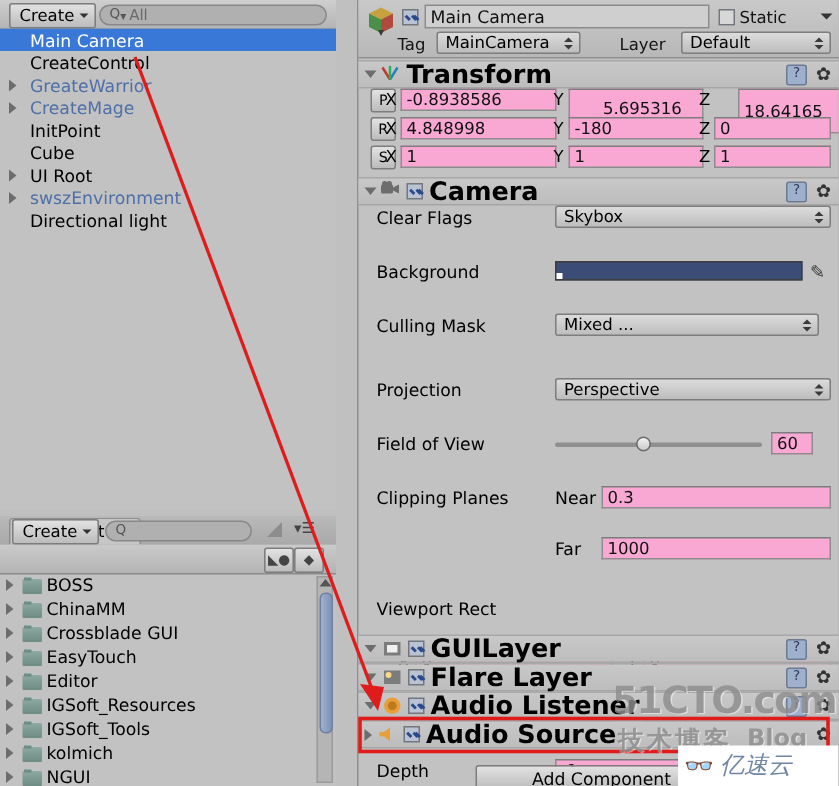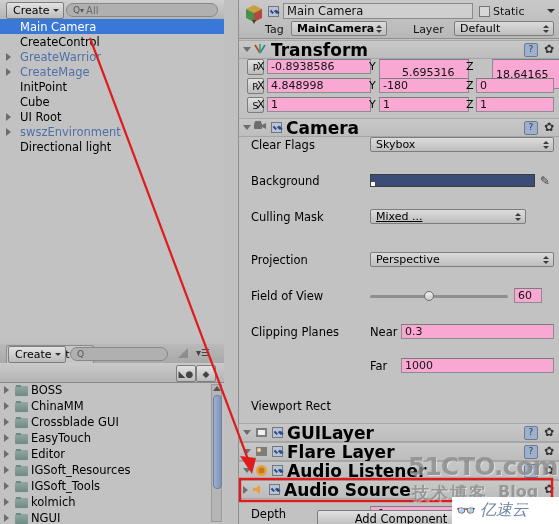--- a/index.html
+++ b/index.html
@@ -80,21 +80,21 @@
   #insp-head{position:absolute;left:0;top:0;width:321px;height:38px;
        background:linear-gradient(#c9c9c9,#b8b8b8);border-bottom:1px solid #909090;}
   .goicon{position:absolute;left:4px;top:3px;width:22px;height:22px;}
   #go-enabled{position:absolute;left:29px;top:6px;}
   #go-name{position:absolute;left:44px;top:3px;width:190px;height:16px;background:#cfcfcf;
       border:1px solid #8a8a8a;font-size:11.5px;}
   #go-static{position:absolute;left:240px;top:5px;display:flex;align-items:center;gap:3px;}
   #go-static-arrow{position:absolute;right:5px;top:9px;width:0;height:0;
       border-left:4px solid transparent;border-right:4px solid transparent;border-top:4px solid #333;}
   #tag-lbl{position:absolute;left:26px;top:23px;}
-  #tag-pop{position:absolute;left:52px;top:21px;width:96px;height:15px;font-weight:bold;}
+  #tag-pop{position:absolute;left:52px;top:21px;width:96px;height:15px;}
   #layer-lbl{position:absolute;left:174px;top:23px;}
   #layer-pop{position:absolute;left:215px;top:21px;width:100px;height:15px;}
 
   .comp-head{position:relative;height:17px;display:flex;align-items:center;
       background:linear-gradient(#c8c8c8,#bdbdbd);border-top:1px solid #a8a8a8;
       border-bottom:1px solid #a5a5a5;}
   .comp-head .ctri{margin:0 2px 0 4px;}
   .comp-title{font-weight:bold;font-size:17px;margin-left:4px;}
   .help-ic{position:absolute;right:22px;top:2px;width:12px;height:12px;background:#9fb0cc;
       border:1px solid #6c7a92;border-radius:2px;color:#2b3a55;font-size:9px;text-align:center;line-height:11px;}
@@ -381,21 +381,21 @@
       <div class="row" style="top:19px;">
         <span class="rlbl">Background</span>
         <div id="bg-swatch" style="position: absolute; left: 131px; top: 2px; width: 165px; height: 13px; border: 1px solid rgb(61, 61, 61); box-sizing: border-box; background: rgb(59, 76, 119);">
           <div style="position:absolute;left:0;bottom:0;width:4px;height:4px;background:#fff;"></div>
         </div>
         <span style="position:absolute;left:301px;top:2px;font-size:12px;color:#3a3a3a;transform:rotate(0deg);">✎</span>
       </div>
 
       <div class="row" style="top:38px;">
         <span class="rlbl">Culling Mask</span>
-        <div class="popup" style="position:absolute;left:131px;top:1px;width:156px;height:15px;text-decoration:underline;">
+        <div class="popup" style="position:absolute;left:131px;top:1px;width:176px;height:15px;">
           <span>Mixed ...</span>
         </div>
       </div>
 
       <div class="row" style="top:64px;">
         <span class="rlbl">Projection</span>
         <div class="popup" style="position:absolute;left:131px;top:1px;width:184px;height:15px;">
           <span>Perspective</span>
         </div>
       </div>

